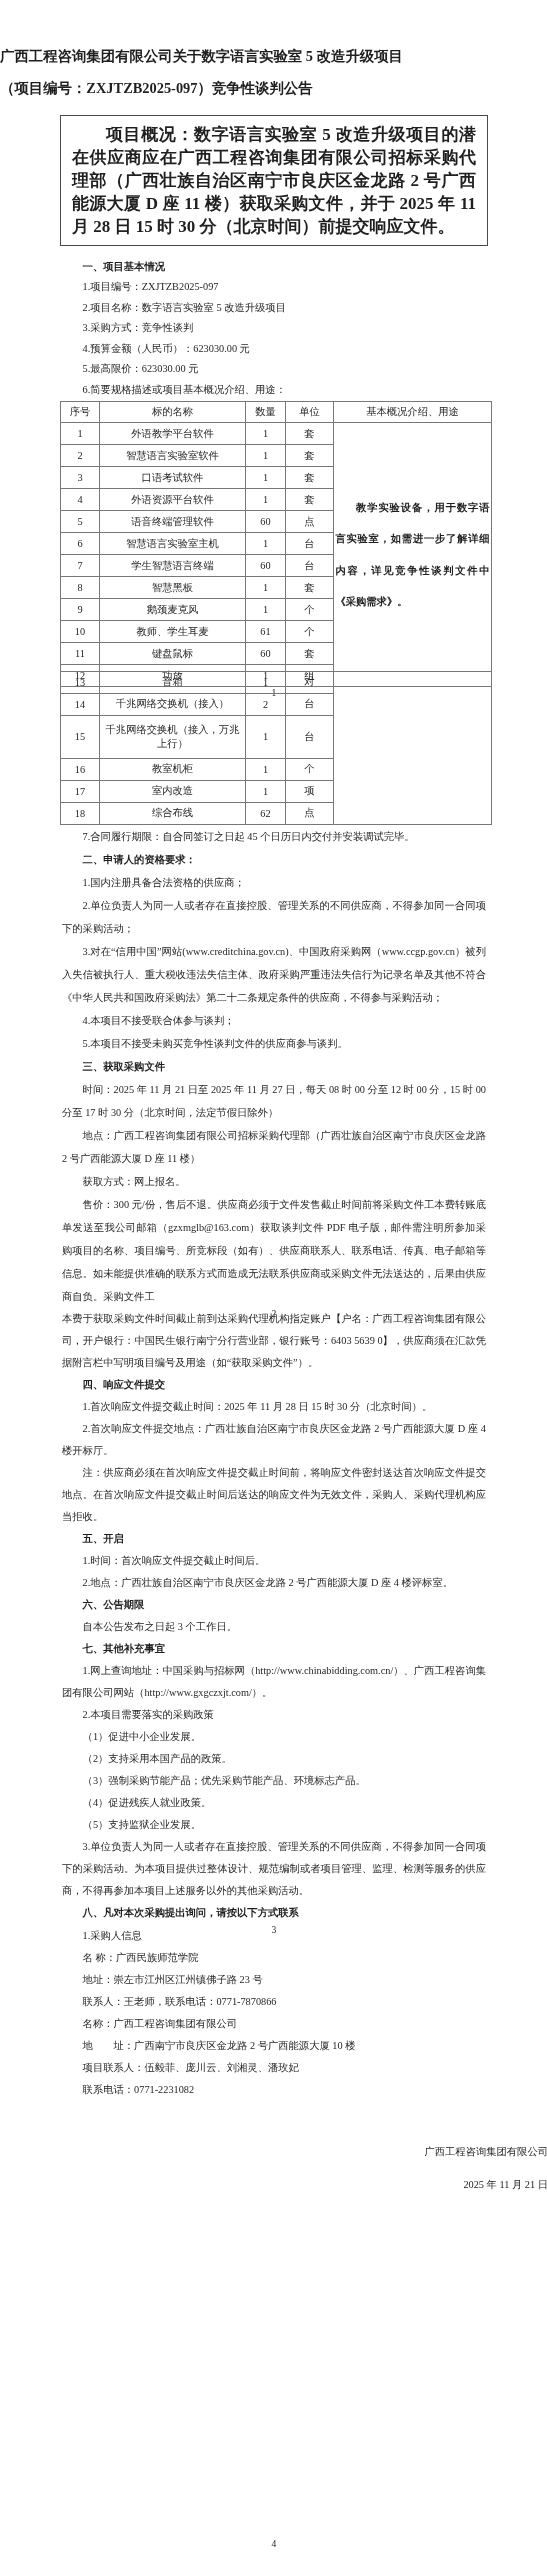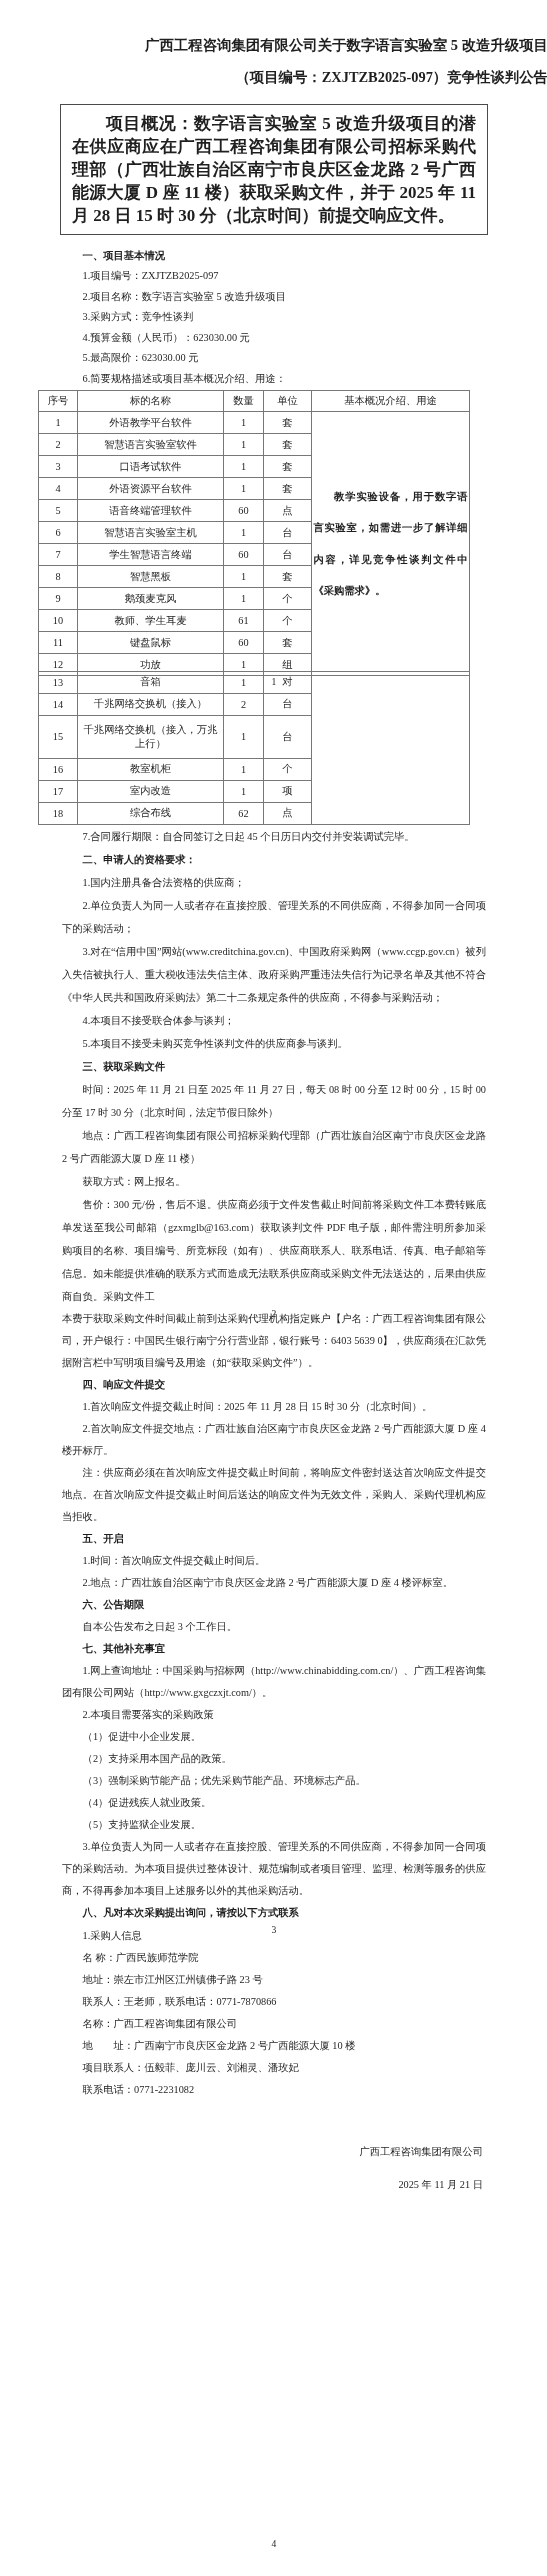--- a/index.html
+++ b/index.html
@@ -13,60 +13,60 @@
     width:548px;height:2576px;background:var(--bg);color:var(--text);
     font-family:"Liberation Serif","DejaVu Serif",serif;
     font-size:10.3px;overflow:hidden;
   }
   .page{display:flex;flex-direction:column;}
   .page1{height:664px;}
   .page2{height:637px;}
   .page3{height:616px;}
   .page4{height:659px;gap:28px;}
 
-  .title-wrap{margin-top:30px;text-align:right;font-weight:bold;font-size:14.4px;line-height:31.5px;}
+  .title-wrap{margin-top:41px;text-align:left;font-weight:bold;font-size:14.4px;line-height:31.5px;}
   .overview-box{
     margin:11px 60px 0 60px;border:1.4px solid var(--border-dark);
     padding:6.8px 11px;font-weight:bold;font-size:17px;line-height:23px;
     text-align:justify;
   }
   .overview-box p{margin:0;text-indent:2em;}
 
   .content{margin:0 62px;}
   .para{margin:0;text-indent:2em;text-align:justify;}
   .para.noindent{text-indent:0;}
   .bold{font-weight:bold;}
 
   .p1-list{margin-top:11px;}
   .p1-list .para{line-height:20.5px;}
 
   .page2 .para{line-height:23px;}
   .page3 .para{line-height:22px;}
   .page4 .para{line-height:22px;}
 
   table.items{
-    border-collapse:collapse;margin-left:38px;width:431px;table-layout:fixed;
+    border-collapse:collapse;margin-left:60px;width:431px;table-layout:fixed;
   }
   table.items td{
     border:0.7px solid var(--border);text-align:center;vertical-align:middle;
     font-size:10.3px;padding:0 1.4px;color:var(--text);
   }
   table.items{border:1px solid var(--border-dark);}
   tr.hrow td{height:20px;}
   tr.drow td{height:21px;}
   tr.drow2 td{height:42px;}
   td.desc-cell{text-align:left;vertical-align:middle;padding:0 7.5px;font-weight:bold;}
   td.desc-cell p{margin:0;text-indent:2em;line-height:31.5px;text-align:justify;}
   .t1{margin-top:1.4px;}
   .t2{margin-top:6.8px;}
 
   .page-num{margin-top:auto;text-align:center;font-size:9.6px;padding-bottom:9.6px;}
   .page4 .page-num{padding-bottom:27px;}
 
-  .sig-block{margin-top:5.5px;text-align:right;padding-right:65px;line-height:33px;}
+  .sig-block{margin-top:5.5px;text-align:right;line-height:33px;}
   .sig-block div{margin:0;}
 </style>
 </head>
 <body>
 
 <div class="doc">
 
   <div class="page page1">
     <div class="title-wrap">
       <div>广西工程咨询集团有限公司关于数字语言实验室 5 改造升级项目</div>

